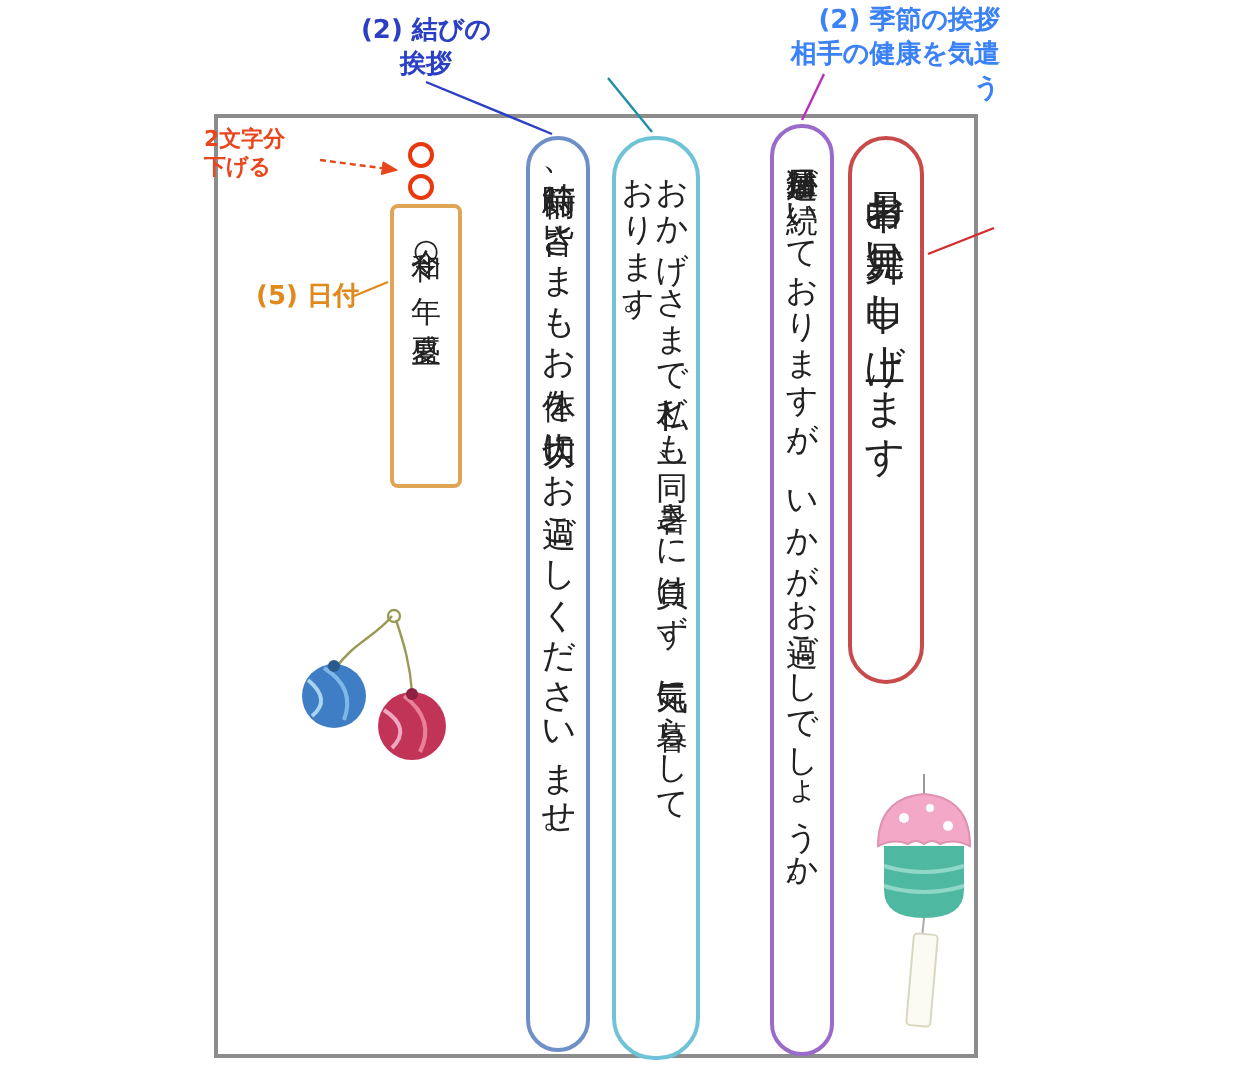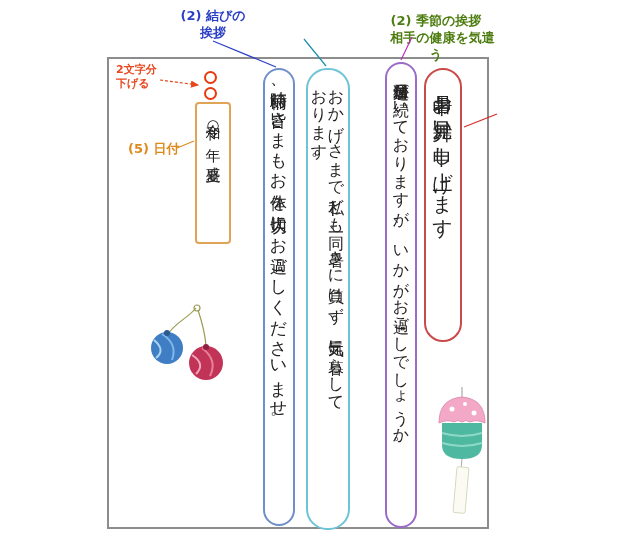--- a/index.html
+++ b/index.html
@@ -33,25 +33,25 @@
                    font-size:17px; line-height:28px; padding:8px 0; }
   #date-col      { left:195px; top:102px; width:36px; height:142px;
                    border:2px solid #e0a457; border-radius:4px;
                    font-size:15px; line-height:32px; padding:8px 0; letter-spacing:2px; }
 
   .annotation {
     position:absolute; white-space:pre-line; font-size:13px; line-height:1.3;
     font-weight:bold; z-index:5;
   }
   #greeting-label { left:496px; top:84px;  width:134px; color:#d42a2a; text-align:left; }
-  #seasonal-label { left:372px; top:13px;   width:128px; color:#4d7c0f; text-align:center; }
+  #seasonal-label { left:372px; top:3px;   width:128px; color:#3b82f6; text-align:right; }
   #status-label   { left:258px; top:5px;   width:96px;  color:#1f8fa8; text-align:center; }
   #closing-label  { left:168px; top:8px;   width:90px;  color:#2b3fc4; text-align:center; }
   #date-label     { left:128px; top:141px; width:60px;  color:#e08a1e; }
-  #indent-note    { left:116px; top:63px;  width:60px;  color:#e8471e; font-size:11px; }
+  #indent-note    { left:102px; top:63px;  width:60px;  color:#e8471e; font-size:11px; }
 
   .circle {
     position:absolute; width:13px; height:13px; border:2px solid #e8380d;
     border-radius:50%; background:#fff; z-index:4;
   }
   #name-circle-1 { left:204px; top:71px; }
   #name-circle-2 { left:204px; top:87px; }
 
   #connector-overlay { position:absolute; left:0; top:0; z-index:6; pointer-events:none; }
   .illustration { position:absolute; z-index:2; }

